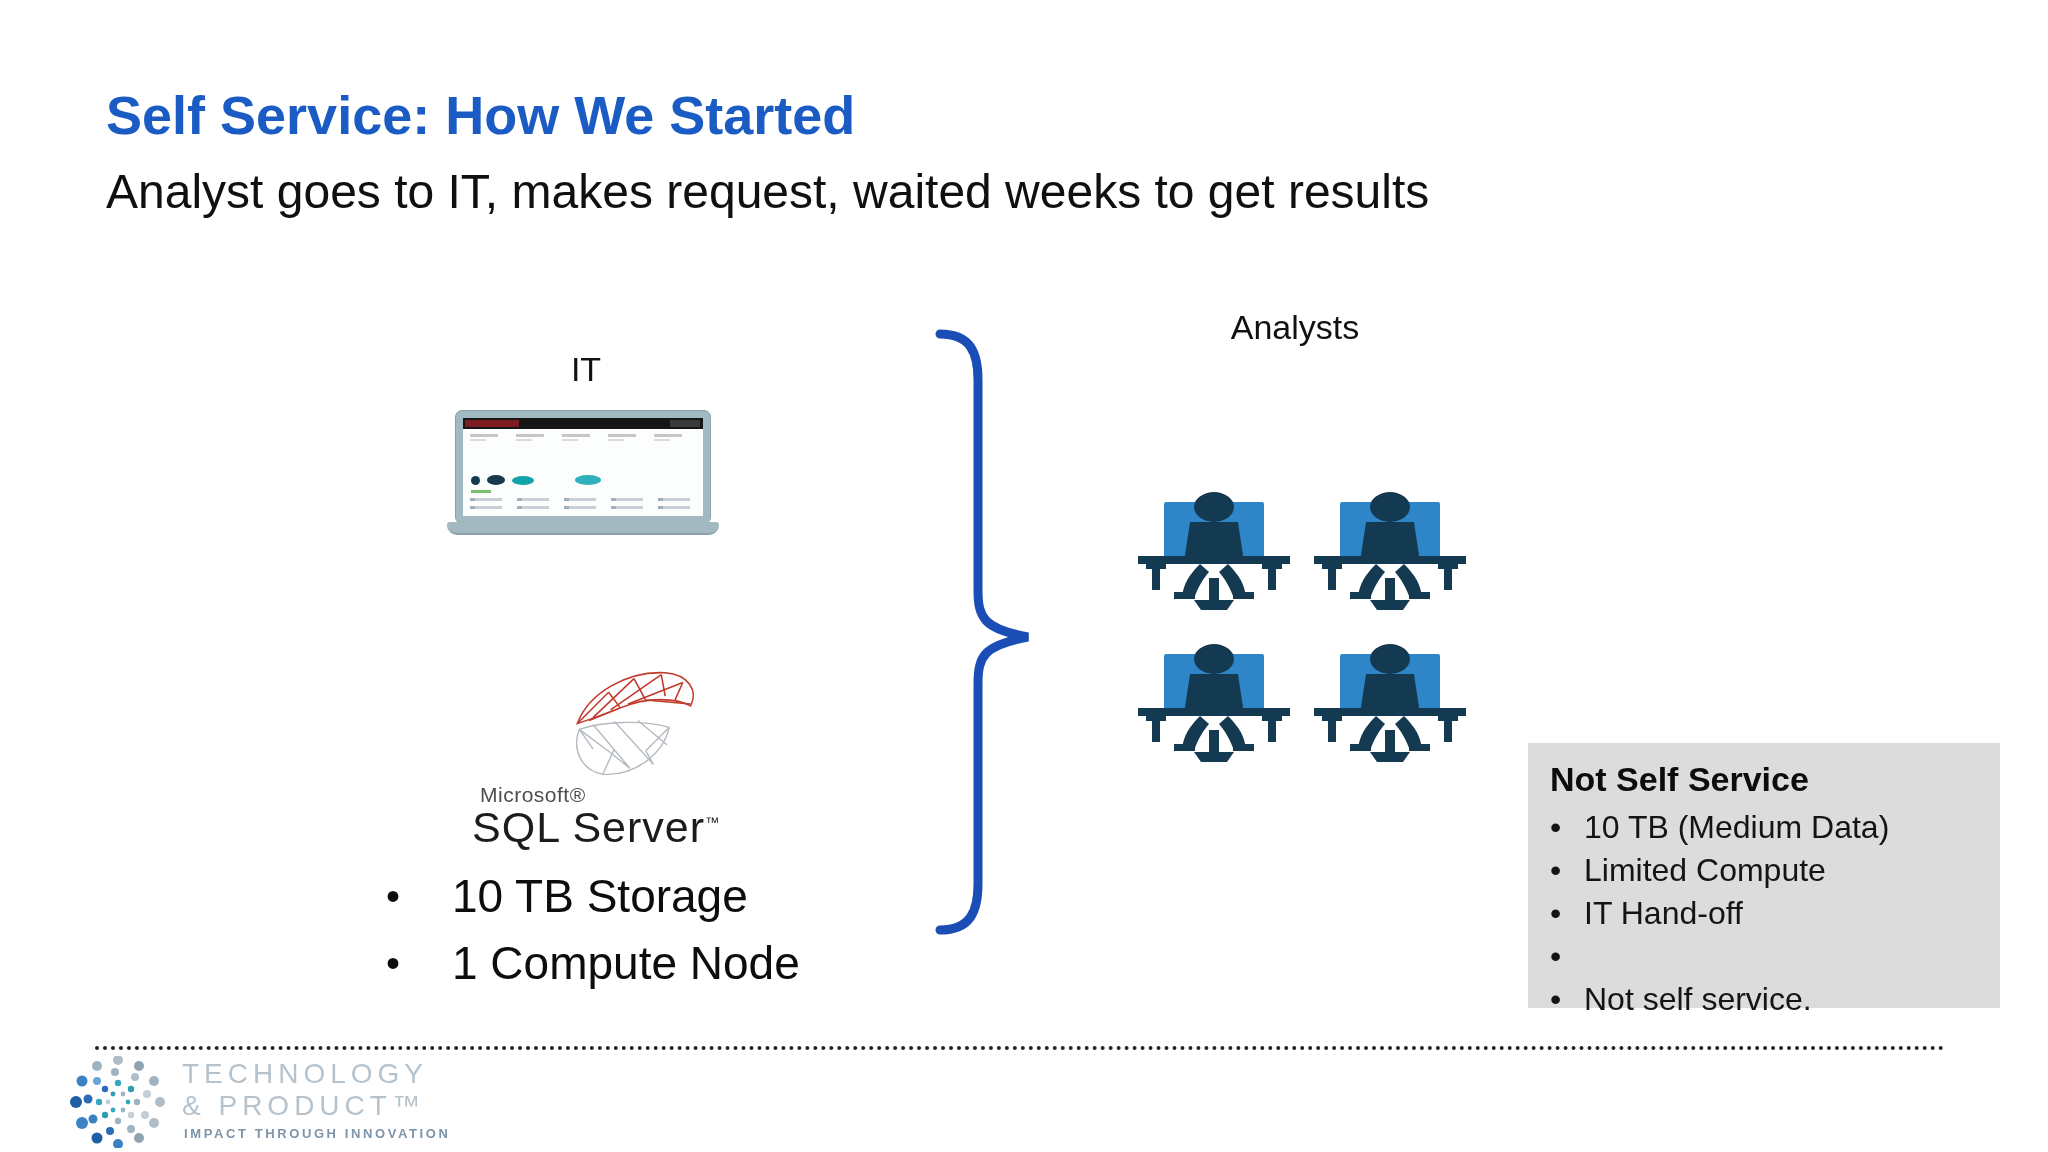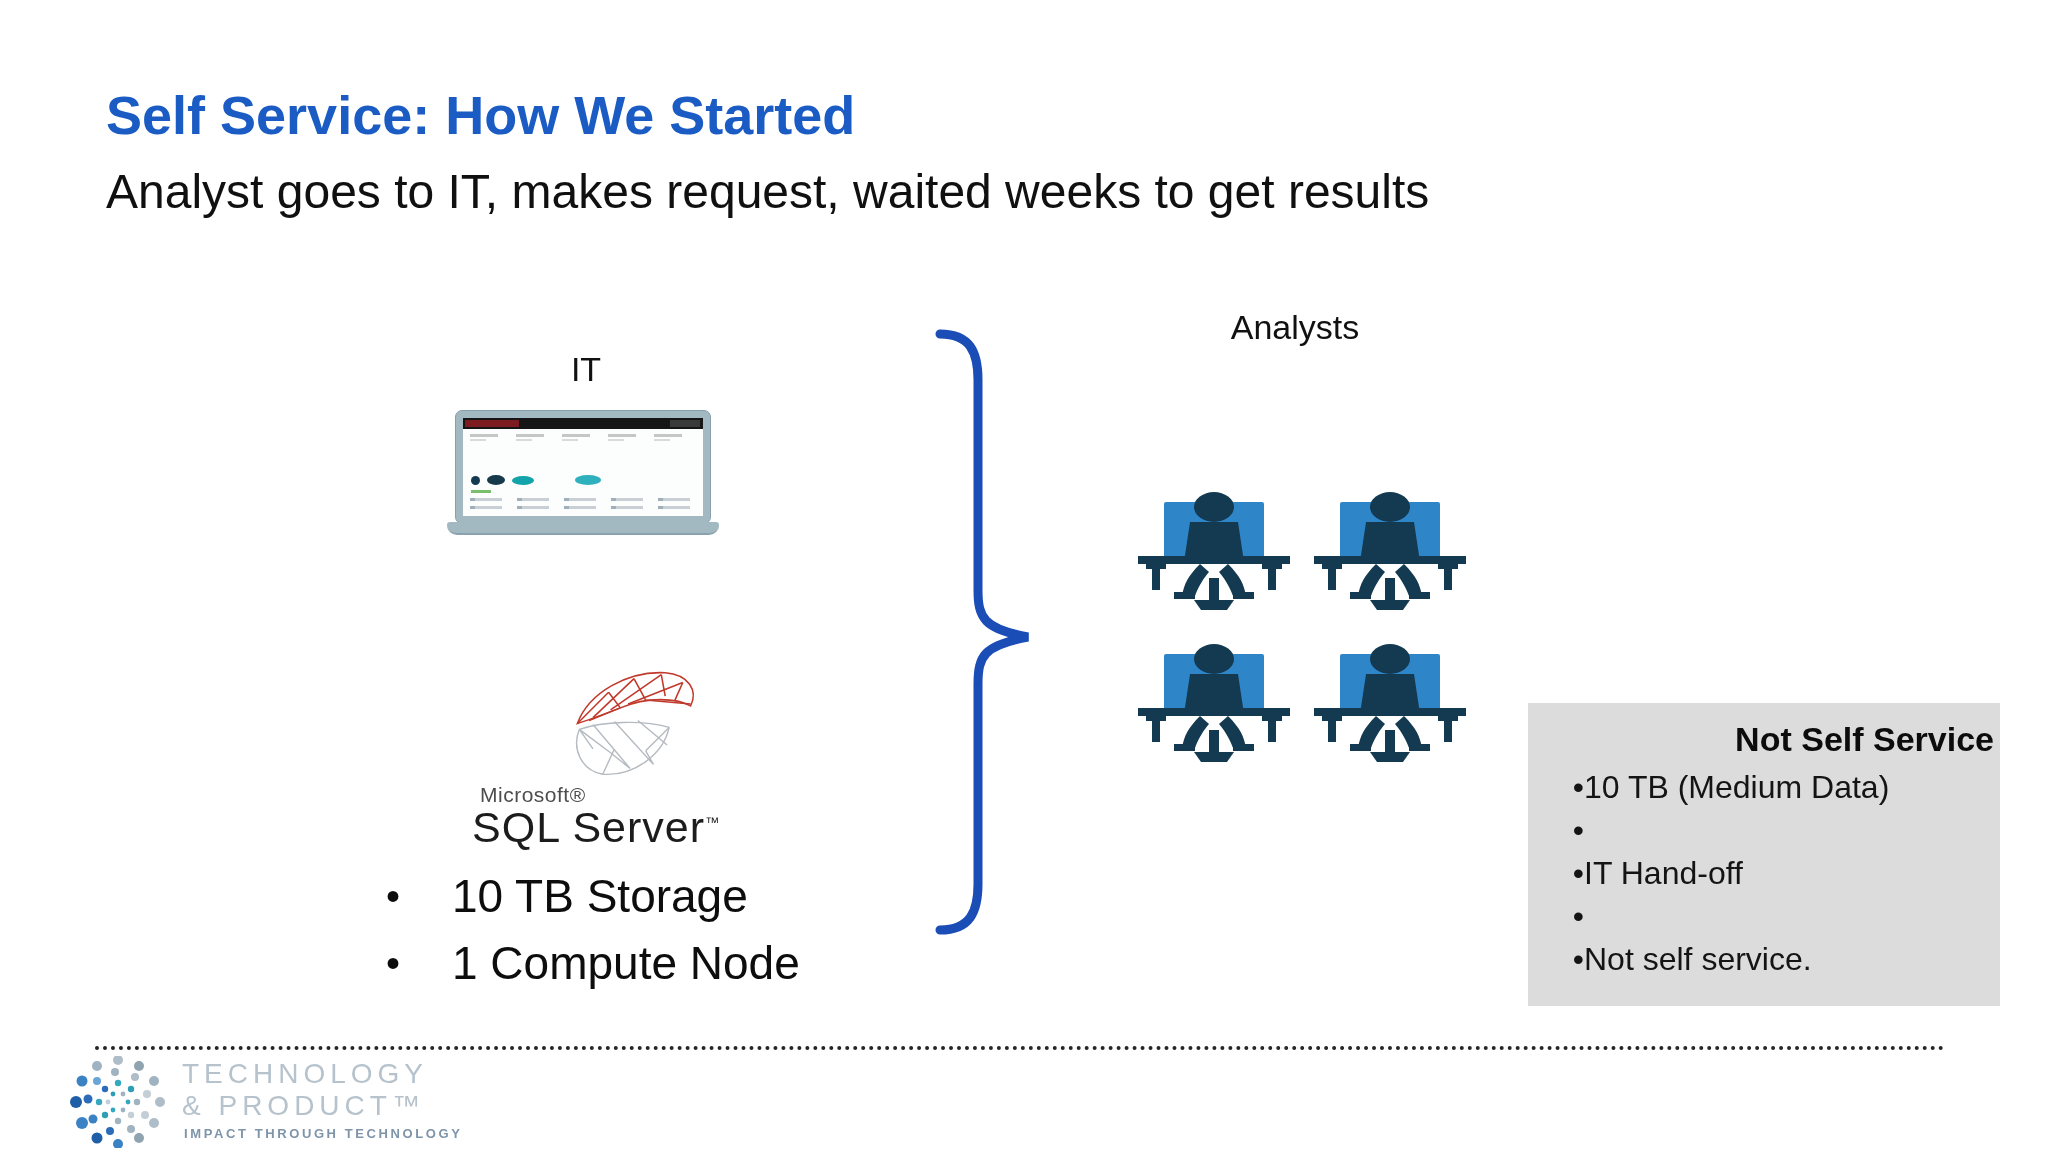--- a/index.html
+++ b/index.html
@@ -60,22 +60,22 @@
   .it-bullets .btxt { line-height:56px; }
 
   .brace { position:absolute; left:928px; top:326px; }
 
   
   .grid { position:absolute; left:1138px; top:492px; width:330px;
           display:grid; grid-template-columns:152px 152px; column-gap:24px; row-gap:16px; }
   .analyst { width:152px; height:136px; }
 
   
-  .nss-box { position:absolute; left:1528px; top:703px; width:472px; height:303px;
-             background:var(--box_gray,#dcdcdc); padding:17px 6px 0 22px;text-align:right; }
+  .nss-box { position:absolute; left:1528px; top:743px; width:472px; height:265px;
+             background:var(--box_gray,#dcdcdc); padding:17px 6px 0 22px; }
   .nss-title { font-size:34px; font-weight:bold; color:#0c0c0c; margin-bottom:7px; }
   .nss-row { display:flex; font-size:32px; color:#141414; line-height:43px; }
   .nss-row .blt { width:34px; }
 
   
   .divider { position:absolute; left:95px; top:1046px; width:1850px; height:0; border-top:4px dotted #262626; }
   .tech-logo { position:absolute; left:66px; top:1054px; width:480px; height:96px; }
   .swirl { position:absolute; left:0; top:2px; }
   .brand { position:absolute; left:116px; top:4px; font-size:28px; letter-spacing:5px;
            color:var(--brand_text_gray,#b6c3cd); line-height:32px; font-weight:400; }
@@ -238,20 +238,21 @@
   </div>
 
   <div class="nss-box">
     <div class="nss-title">Not Self Service</div>
     <div class="nss-row">
         <span class="blt">•</span>
         <span>10 TB (Medium Data)</span>
       </div>
     <div class="nss-row">
         <span class="blt">•</span>
+        <span>Limited Compute</span>
       </div>
     <div class="nss-row">
         <span class="blt">•</span>
         <span>IT Hand-off</span>
       </div>
     <div class="nss-row">
         <span class="blt">•</span>
       </div>
     <div class="nss-row">
         <span class="blt">•</span>
@@ -298,17 +299,17 @@
         <circle cx="47" cy="38" r="2.4" fill="#2f9db4"></circle>
           <circle cx="42" cy="46" r="2.4" fill="#c3ced6"></circle>
         <circle cx="47" cy="54" r="2.4" fill="#35a8c0"></circle>
           <circle cx="57" cy="54" r="2.4" fill="#9fb3c0"></circle>
       </g>
     </svg>
     <div class="brand">
       <div>TECHNOLOGY</div>
       <div>&amp; PRODUCT™</div>
     </div>
-    <div class="tagline">IMPACT THROUGH TECHNOLOGY</div>
+    <div class="tagline">IMPACT THROUGH INNOVATION</div>
   </div>
 
 
 </div>
 
 </body></html>

